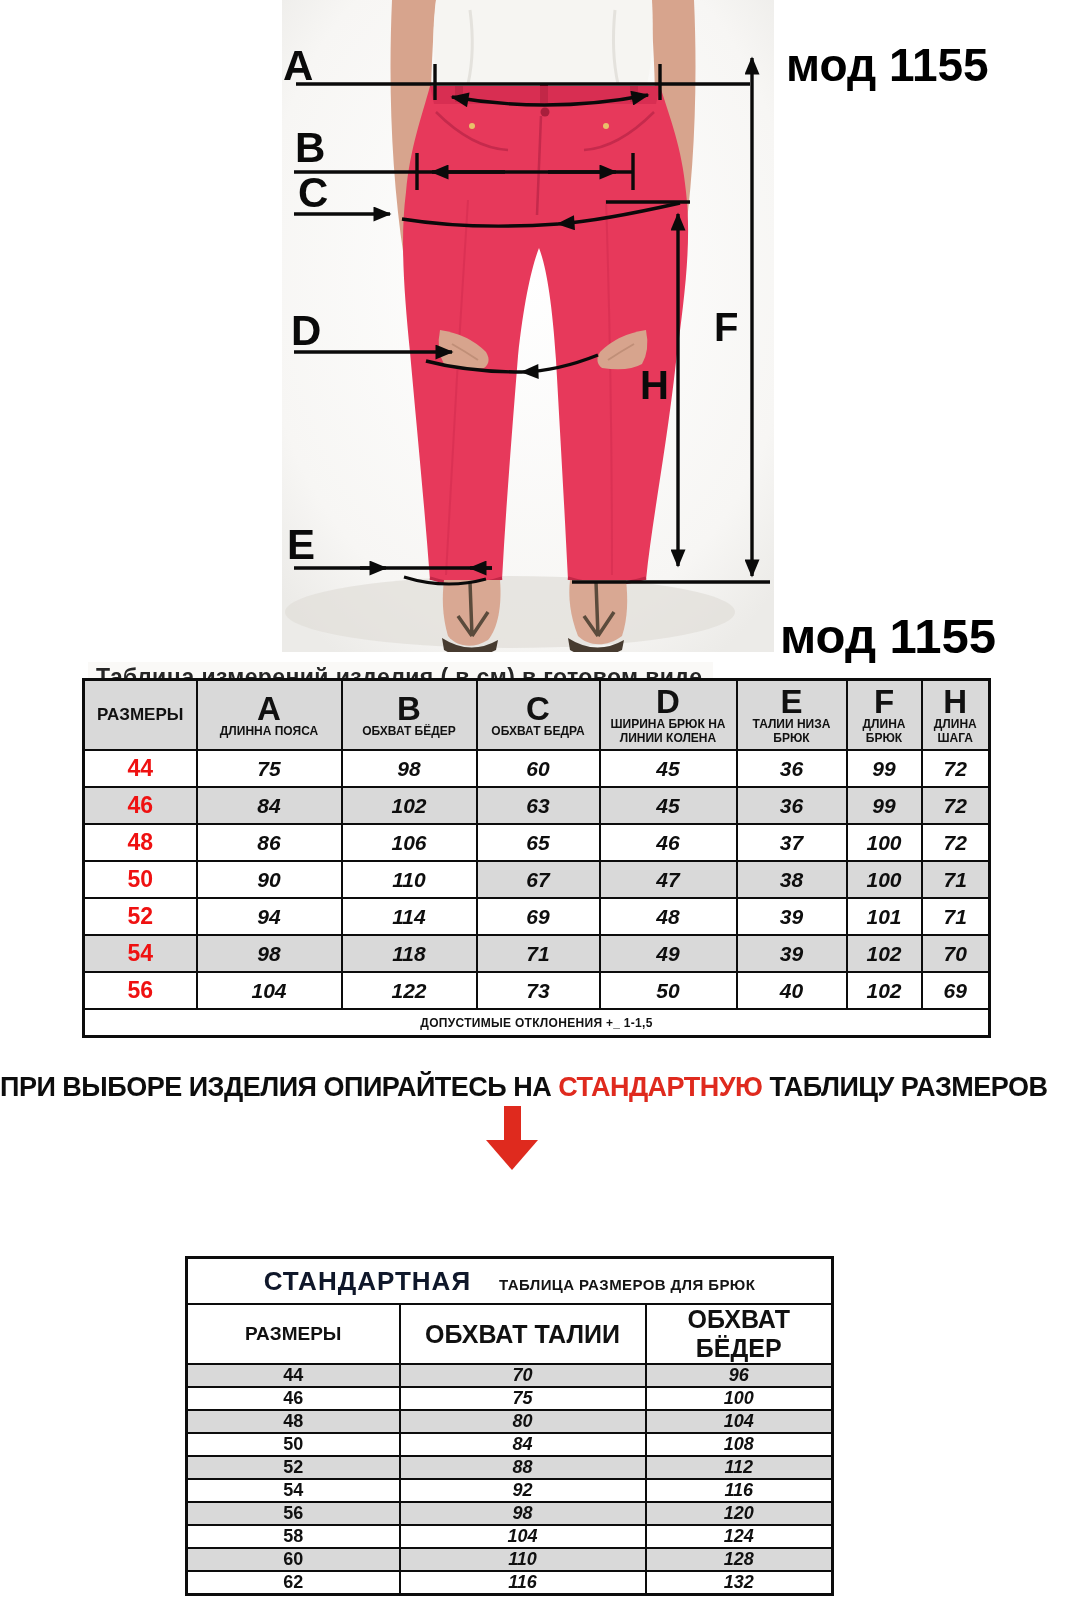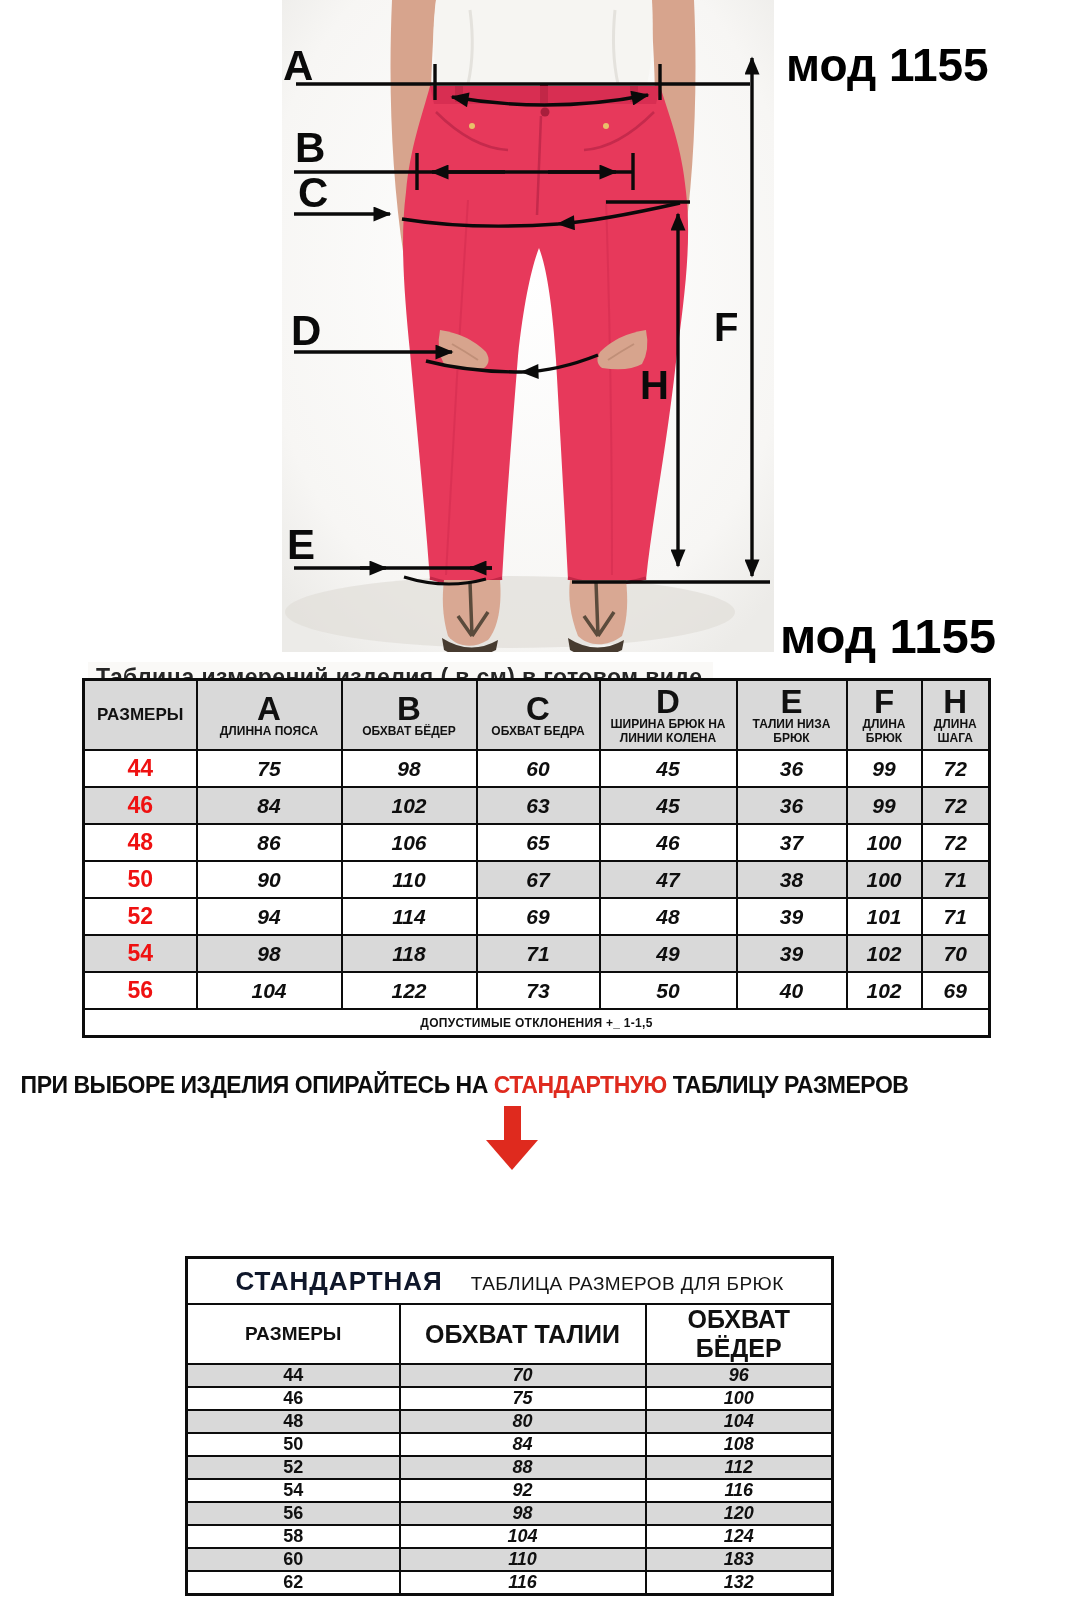--- a/index.html
+++ b/index.html
@@ -25,32 +25,32 @@
   .size-col-header{font-size:17px;font-weight:bold;}
   .col-letter{font-size:33px;font-weight:bold;line-height:1;}
   .col-name{font-size:12px;font-weight:bold;line-height:1.15;}
   .measure tbody td{height:35px;}
   .size-cell{color:#ef1111;font-size:23px;font-weight:bold;}
   .value-cell{font-size:21px;font-weight:bold;font-style:italic;color:#0e0e0e;}
   .shaded{background:#d9d9d9;}
   .measure tfoot td{height:25px;font-size:12px;font-weight:bold;letter-spacing:.3px;}
 
   
-  .note{position:absolute;left:0;top:1072px;width:929px;text-align:center;font-size:23px;font-weight:bold;letter-spacing:-0.5px;color:#0d0d0d;white-space:nowrap;}
+  .note{position:absolute;left:0;top:1072px;width:929px;text-align:center;font-size:27px;font-weight:bold;letter-spacing:-0.5px;color:#0d0d0d;white-space:nowrap;}
   .note-red{color:#df2a1e;}
   .arrow-shaft{position:absolute;left:504px;top:1106px;width:17px;height:34px;background:#df2a1e;}
   .arrow-head{position:absolute;left:486px;top:1140px;width:0;height:0;border-left:26px solid transparent;border-right:26px solid transparent;border-top:30px solid #df2a1e;}
 
   
   .standard{position:absolute;left:185px;top:1256px;width:646px;background:#fff;border:3px solid #0c0c0c;}
   .standard th,.standard td{border:2px solid #0c0c0c;text-align:center;vertical-align:middle;padding:0 2px;}
   .standard col.s0{width:213px;} .standard col.s1{width:246px;} .standard col.s2{width:187px;}
   .std-title-cell{height:40px;background:#d9d9d9;}
   .std-title-red{color:#0f172a;font-size:26px;font-weight:bold;letter-spacing:1px;margin-right:12px;}
-  .std-title-black{font-size:19px;font-weight:normal;color:#141414;letter-spacing:.4px;margin-left:16px;}
+  .std-title-black{font-size:15px;font-weight:bold;color:#141414;letter-spacing:.4px;margin-left:16px;}
   .standard thead th{height:44px;background:#fff;}
   .std-head-sizes{font-size:19px;font-weight:bold;}
   .std-head-big{font-size:25px;font-weight:bold;}
   .standard tbody td{height:21px;font-size:18px;font-weight:bold;}
   .std-size{font-style:normal;color:#101010;}
   .std-val{font-style:italic;color:#101010;}
 </style>
 </head>
 <body>
 
@@ -361,21 +361,21 @@
           <td class="std-val">120</td>
         </tr>
         <tr>
           <td class="std-size">58</td>
           <td class="std-val">104</td>
           <td class="std-val">124</td>
         </tr>
         <tr class="shaded">
           <td class="std-size">60</td>
           <td class="std-val">110</td>
-          <td class="std-val">183</td>
+          <td class="std-val">128</td>
         </tr>
         <tr>
           <td class="std-size">62</td>
           <td class="std-val">116</td>
           <td class="std-val">132</td>
         </tr>
       </tbody>
   </table>
 
 </div>

